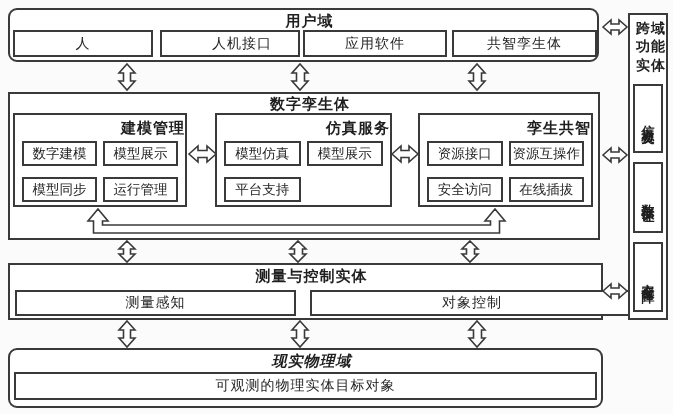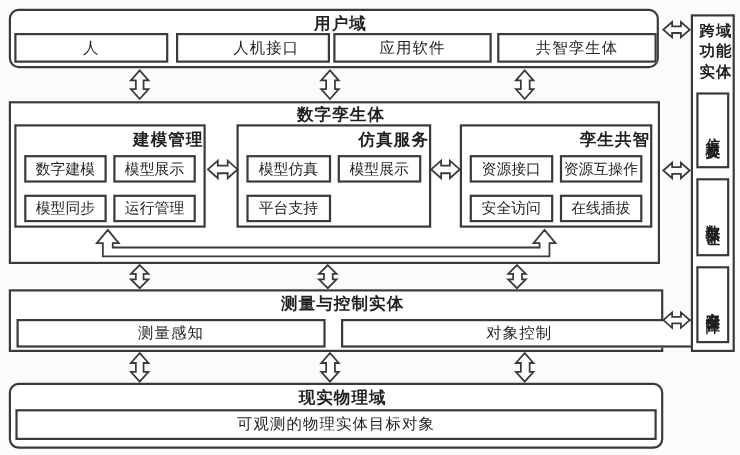--- a/index.html
+++ b/index.html
@@ -72,21 +72,21 @@
     </div>
   </section>
 
   <section class="box" style="left:8px;top:263px;width:595px;height:57px;">
     <div class="title" style="top:2px;">测量与控制实体</div>
     <div class="cell" style="left:5px;top:25px;width:281px;height:26px;">测量感知</div>
     <div class="cell" style="left:300px;top:25px;width:324px;height:26px;">对象控制</div>
   </section>
 
   <section class="box rounded" style="left:8px;top:348px;width:595px;height:60px;">
-    <div class="title" style="top:2px;">现实物理域</div>
+    <div class="title" style="top:2px;font-style:italic;">现实物理域</div>
     <div class="cell" style="left:4px;top:22px;width:583px;height:28px;">可观测的物理实体目标对象</div>
   </section>
 
   <section class="box" style="left:628px;top:13px;width:40px;height:307px;">
     <div class="collabel">跨域功能实体</div>
     <div class="vcell" style="left:3px;top:69px;width:30px;height:69px;">
       <span class="vtext">信息交换</span>
     </div>
     <div class="vcell" style="left:3px;top:147px;width:30px;height:71px;">
       <span class="vtext">数据保证</span>

